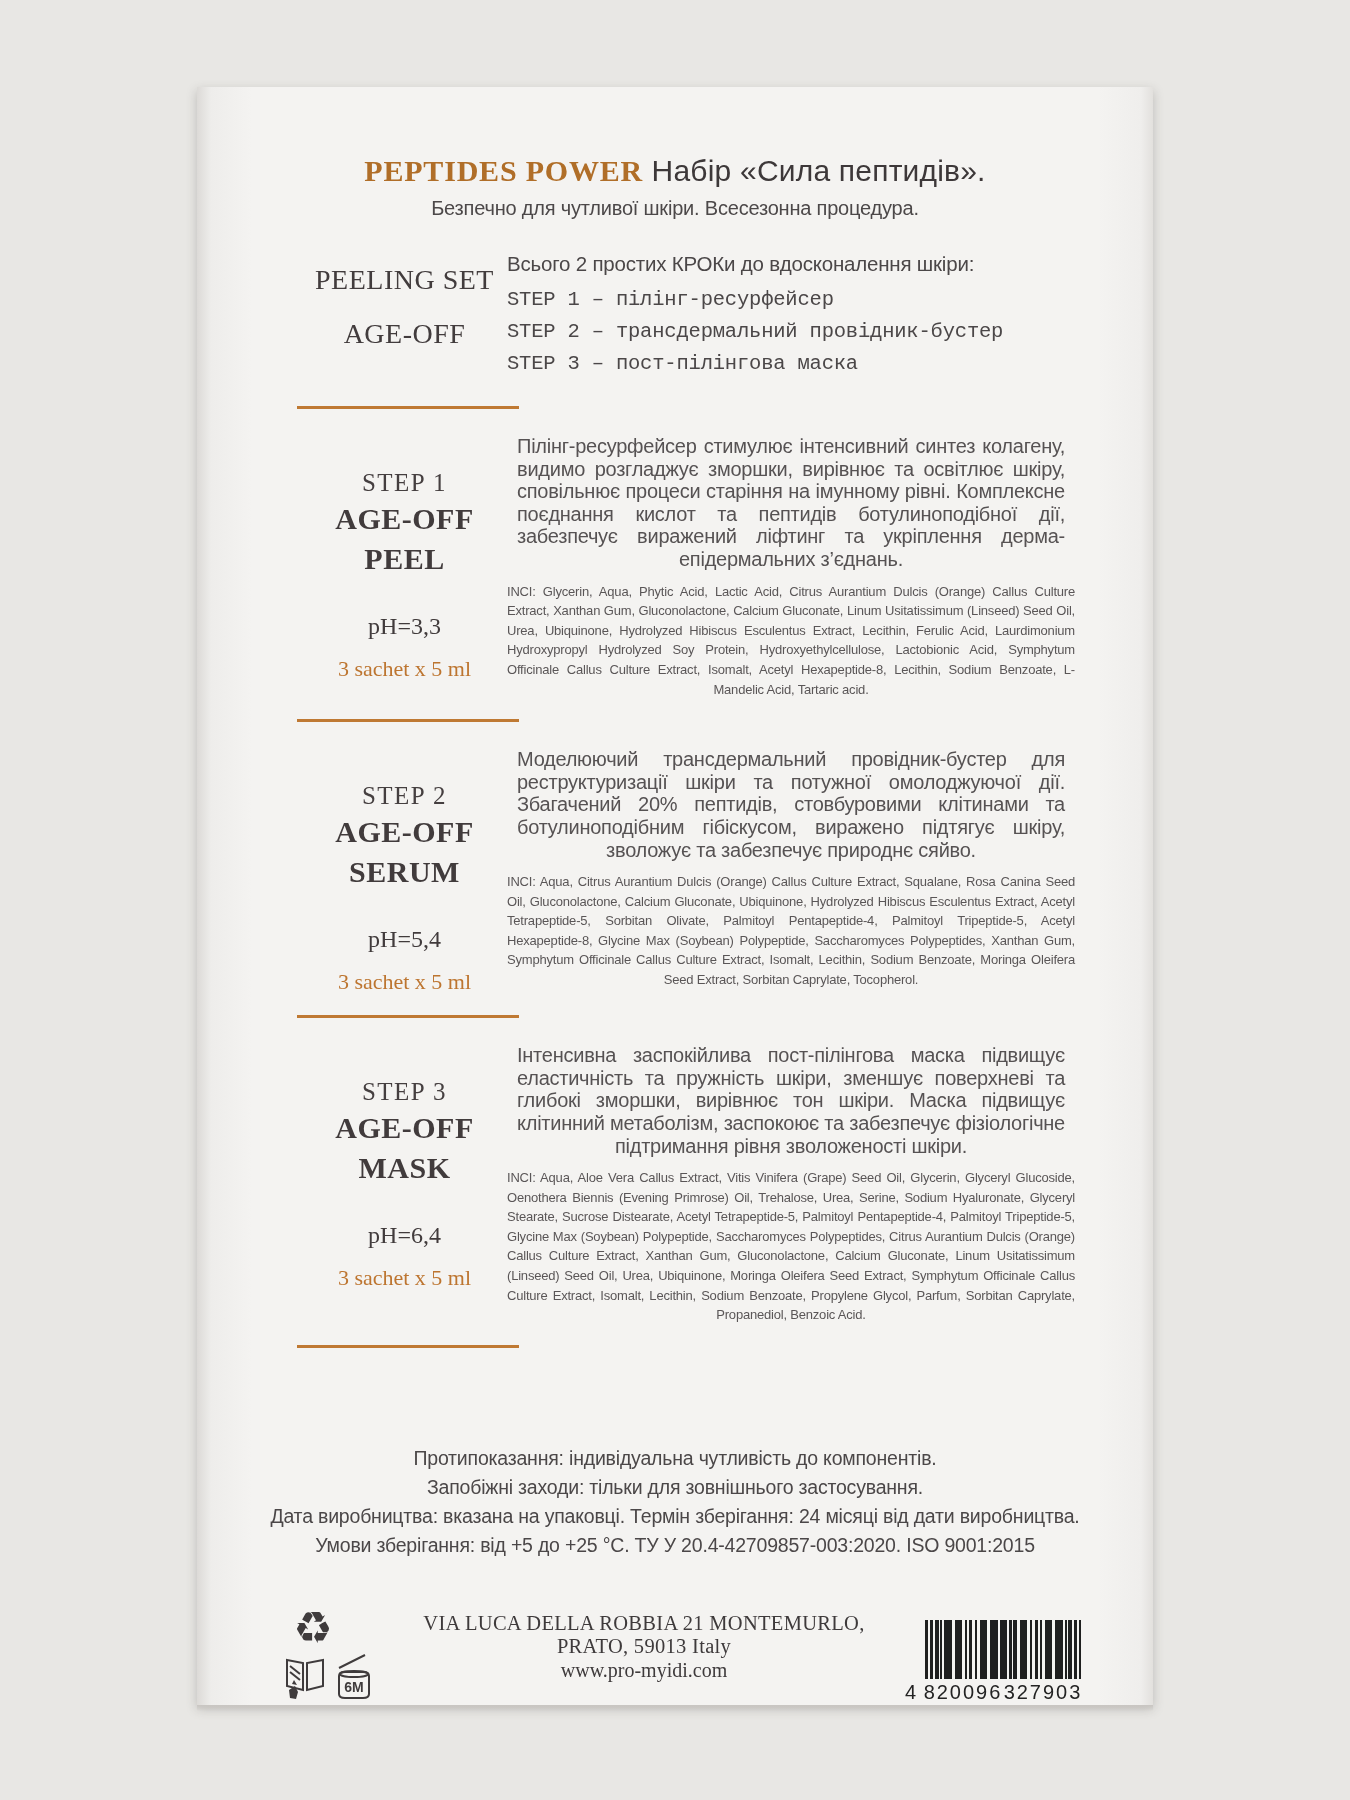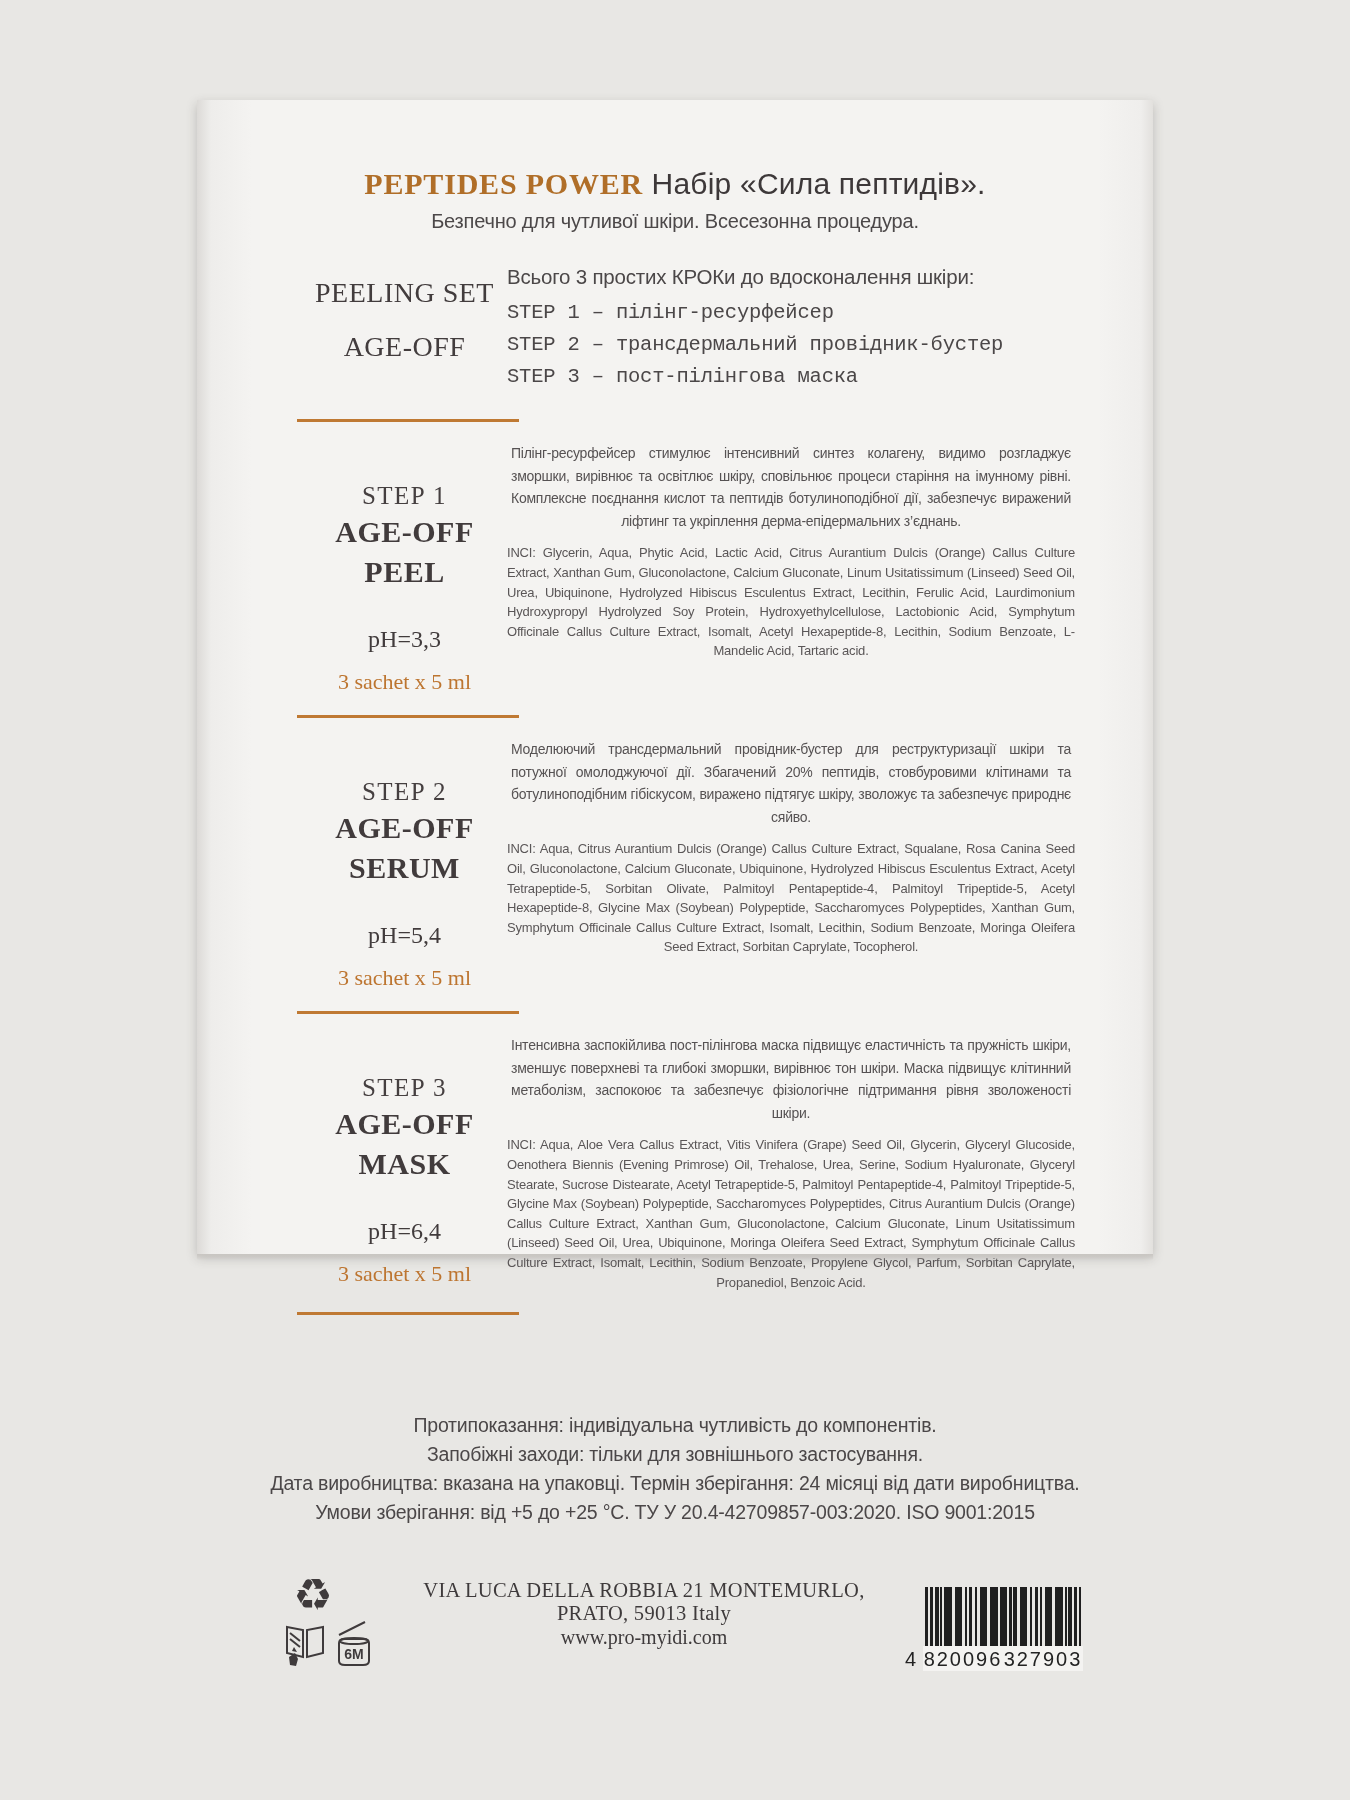--- a/index.html
+++ b/index.html
@@ -3,21 +3,21 @@
 <meta charset="utf-8">
 <style>
   html,body{margin:0;padding:0;}
   body{
     width:1350px;height:1800px;position:relative;overflow:hidden;
     background:#e8e7e4;
     font-family:"Liberation Sans", sans-serif;
     color:#4c4848;
   }
   .package{
-    position:absolute;left:197px;top:100px;width:956px;height:1154px;
+    position:absolute;left:197px;top:87px;width:956px;height:1618px;
     background:linear-gradient(to right,#dcdad7 0,#eeedeb 14px,#f4f3f1 55px,#f4f3f1 calc(100% - 55px),#efeeec calc(100% - 12px),#e2e0dd 100%);
     box-shadow:0 4px 10px rgba(60,55,50,.25);
     box-sizing:border-box;
   }
   .package::after{
     content:"";position:absolute;left:0;right:0;bottom:-6px;height:6px;
     background:linear-gradient(to bottom,#c9c6c2,transparent);
   }
   
   .hd{ text-align:center; padding-top:66px;}
@@ -34,22 +34,22 @@
   .step-line{font-size:20.5px;letter-spacing:-0.2px;color:#4b4748;line-height:32px;font-family:Liberation Mono, monospace;}
   .divider{height:3px;width:222px;background:#bf7933;margin:26px 0 16px 100px;}
   .divider.d-mid{margin-top:20px;}
   
   .sec-left{padding-top:44px;}
   .step-label{font-family:"Liberation Serif",serif;font-size:25px;letter-spacing:1.5px;color:#453f40;}
   .prod-name{font-family:"Liberation Serif",serif;font-size:30px;font-weight:700;line-height:36px;margin-top:4px;letter-spacing:.5px;color:#413b3c;}
   .ph-val{font-family:"Liberation Serif",serif;font-size:24px;margin-top:36px;color:#413b3c;}
   .vol-val{font-family:"Liberation Serif",serif;font-size:22px;margin-top:16px;color:#bd7530;}
   
-  .desc{font-size:14px;line-height:22.6px;letter-spacing:-0.25px;color:#565253;
-        text-align:justify;text-align-last:center;margin:4px;}
+  .desc{font-size:20px;line-height:22.6px;letter-spacing:-0.25px;color:#565253;
+        text-align:justify;text-align-last:center;margin:10px;}
   .inci{font-size:13px;line-height:19.6px;letter-spacing:-0.2px;color:#5a5657;
         text-align:justify;text-align-last:center;margin:11px 0 0 0;}
   
   .footnotes{margin-top:96px;text-align:center;font-size:19.5px;line-height:29px;
              letter-spacing:-0.2px;color:#4b4748;}
   .mfr-row{display:flex;align-items:flex-start;margin:46px 0 0 0;padding:0 70px 0 86px;}
   .icons-cluster{width:100px;flex:0 0 auto;position:relative;height:100px;}
   .recycle-glyph{font-size:44px;line-height:44px;color:#3f3b3c;display:block;text-align:center;width:60px;}
   .icons-bottom{display:flex;gap:4px;margin-top:2px;align-items:flex-end;}
   .mfr-text{flex:1 1 auto;text-align:center;color:#3e3a3b;padding-top:6px;}
@@ -87,21 +87,21 @@
     </div>
     <div class="hd-sub">Безпечно для чутливої шкіри. Всесезонна процедура.</div>
   </div>
 
   <div class="row header-row">
     <div class="left-col">
       <div class="set-name">PEELING SET</div>
       <div class="set-name">AGE-OFF</div>
     </div>
     <div>
-      <div class="steps-intro">Всього 3 простих КРОКи до вдосконалення шкіри:</div>
+      <div class="steps-intro">Всього 2 простих КРОКи до вдосконалення шкіри:</div>
       <div class="step-line">STEP 1 – пілінг-ресурфейсер</div>
       <div class="step-line">STEP 2 – трансдермальний провідник-бустер</div>
       <div class="step-line">STEP 3 – пост-пілінгова маска</div>
     </div>
   </div>
 
   <div class="divider"></div>
 
   <div class="row">
     <div class="left-col sec-left">

